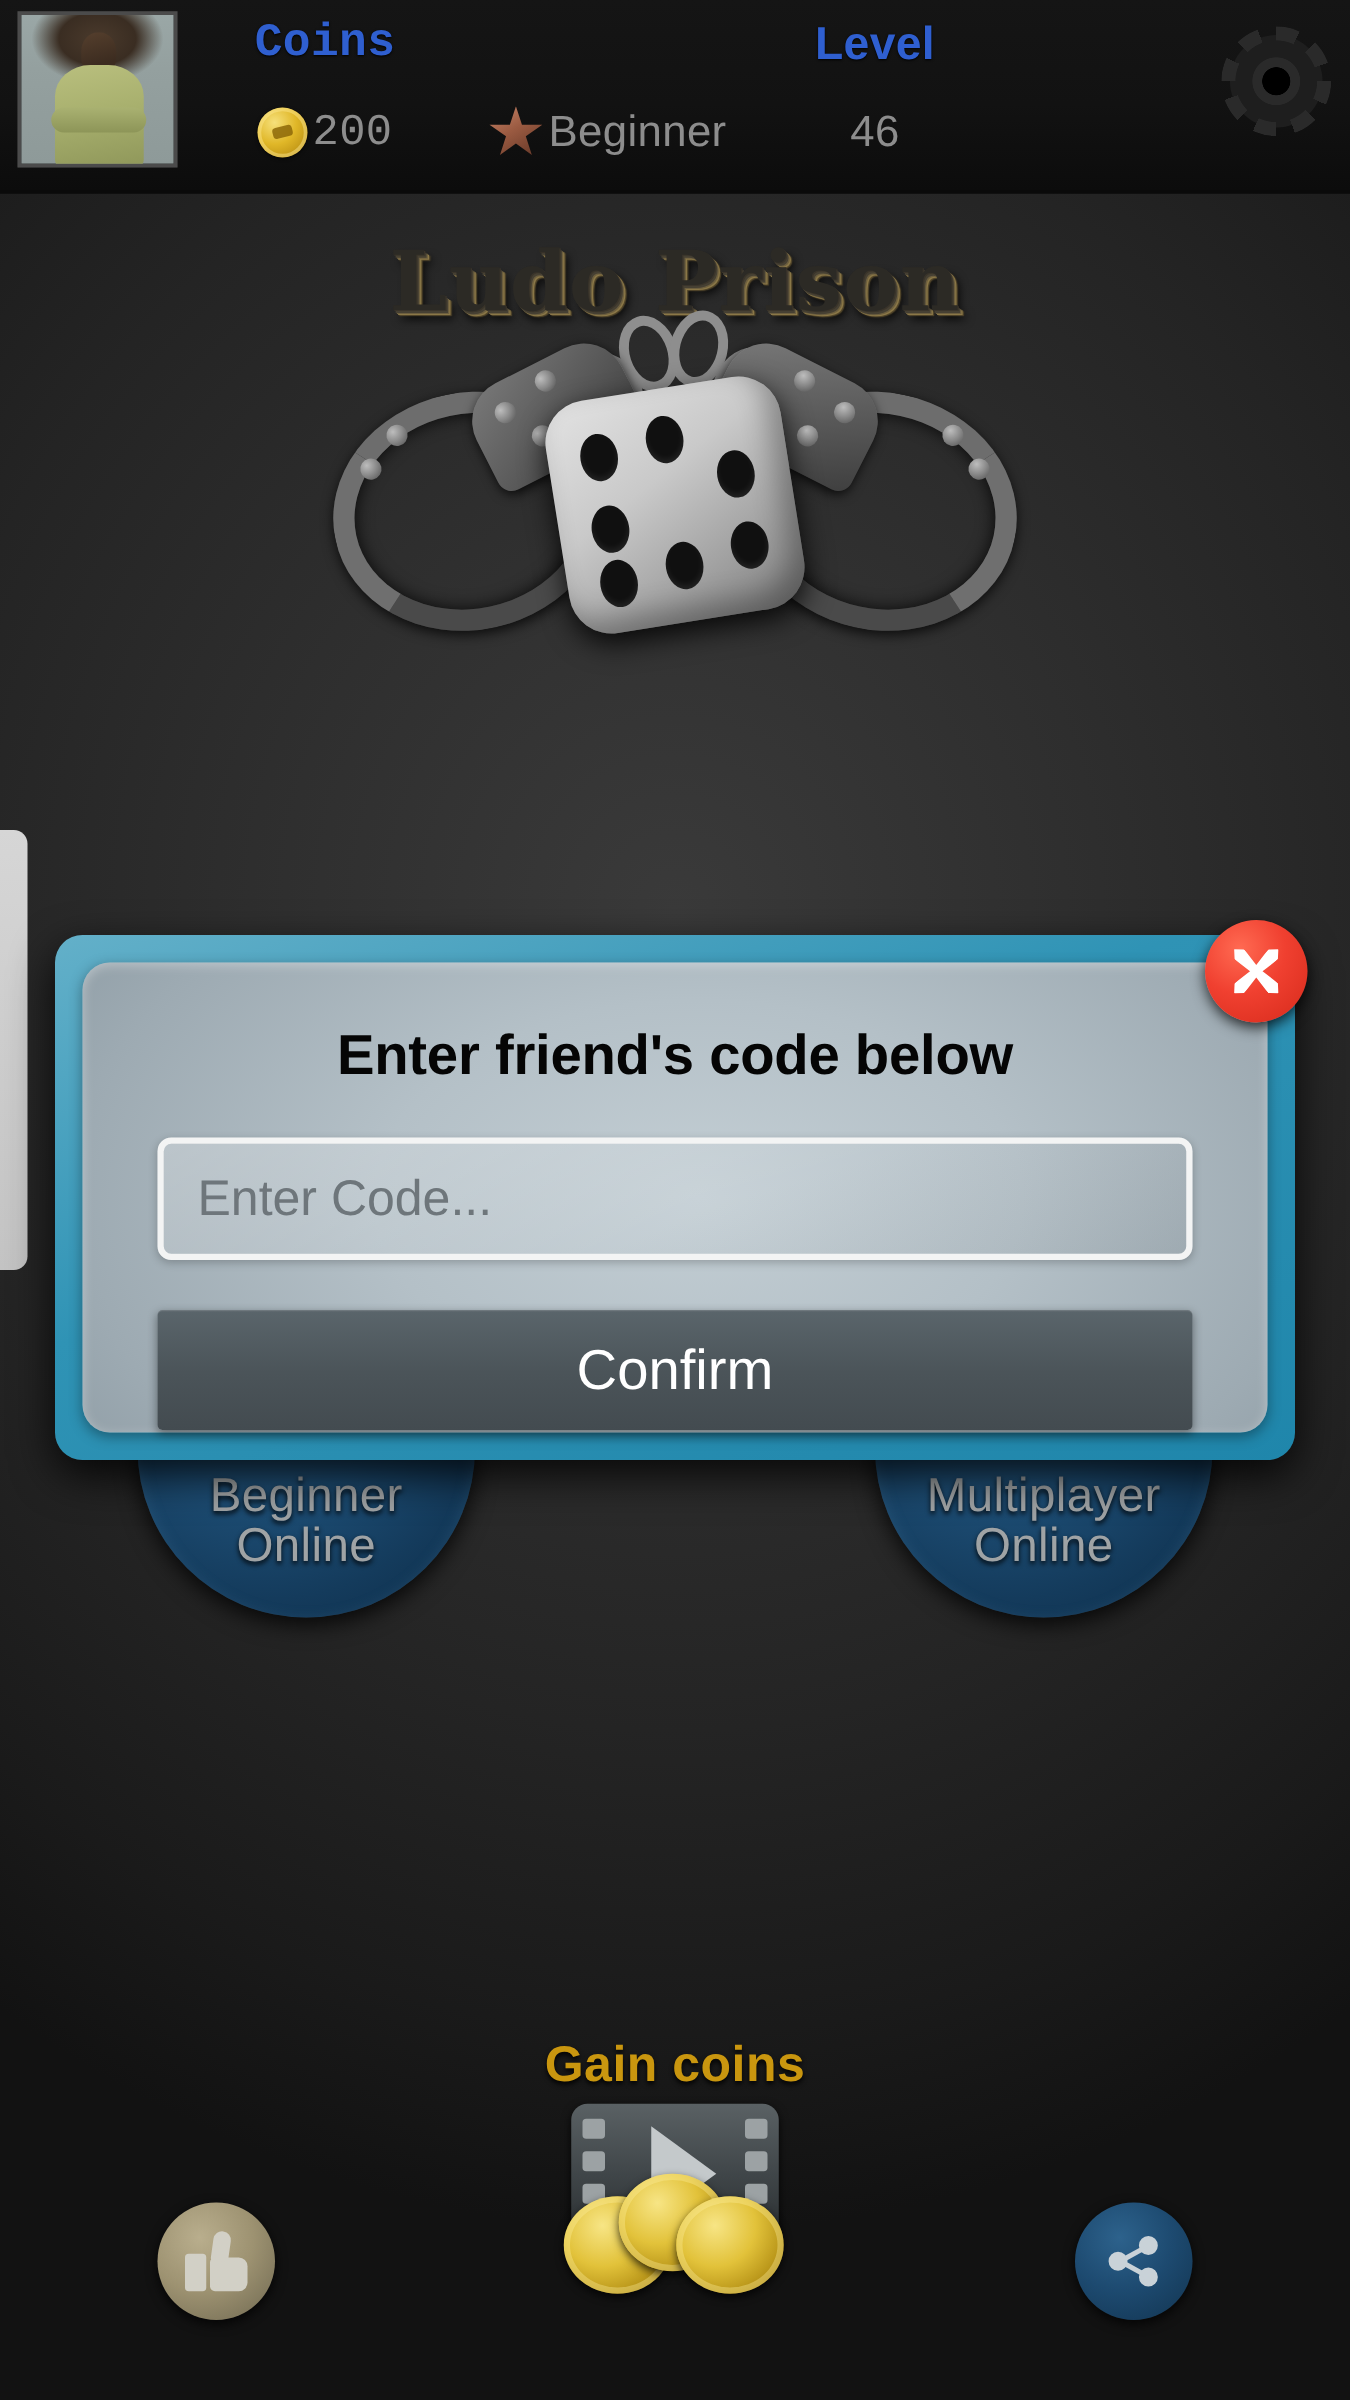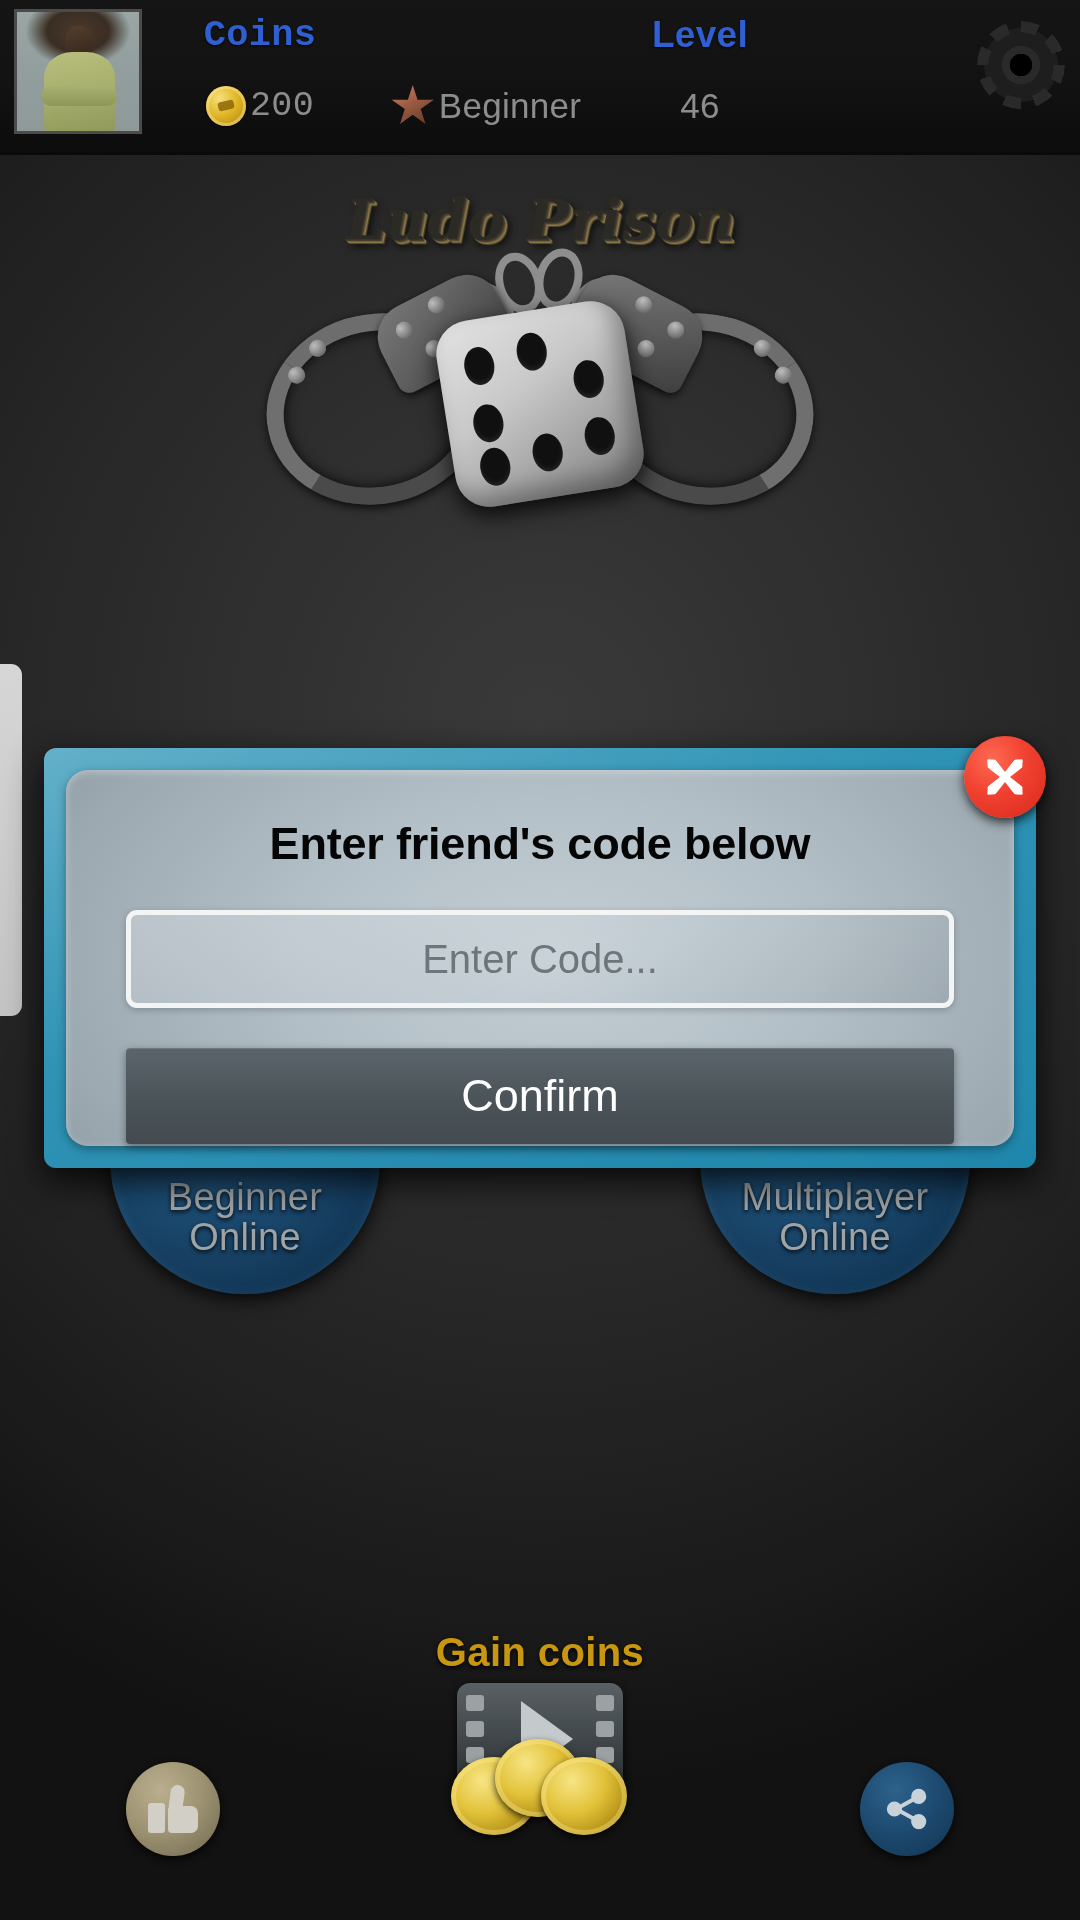--- a/index.html
+++ b/index.html
@@ -94,21 +94,21 @@
       #2a2a2a 75% 82%, transparent 82% 87.5%, #2a2a2a 87.5% 94.5%, transparent 94.5% 100%);
     border-radius:50%;
     -webkit-mask:radial-gradient(circle, transparent 0 52%, #000 53% 100%);
             mask:radial-gradient(circle, transparent 0 52%, #000 53% 100%);
   }
 
   
   #logo-area { position:absolute; left:0; top:160px; width:1080px; height:420px; z-index:3; }
   #logo-title {
     position:absolute; left:0; top:26px; width:1080px; text-align:center;
-    font-family:"DejaVu Serif", serif; font-size:56px; font-weight:700; font-style:italic;
+    font-family:"DejaVu Serif", serif; font-size:66px; font-weight:700; 
     color:#2c2a25;
     text-shadow:
       1px 1px 0 #3a342a, 2px 2px 0 #464033, 3px 3px 0 #6d5f3f,
       4px 4px 0 #8a7747, 5px 5px 1px #5a4c2d, 6px 7px 8px rgba(0,0,0,.85);
     letter-spacing:1px;
   }
   #logo-art { position:absolute; left:50%; top:86px; transform:translateX(-50%); width:560px; height:280px; }
   .cuff {
     position:absolute; top:68px; width:220px; height:190px; border-radius:50%;
     border:17px solid #6a6a6a;
@@ -211,44 +211,43 @@
   #side-strip {
     position:absolute; left:0; top:664px; width:22px; height:352px;
     background:linear-gradient(180deg,#d6d6d6 0%,#c3c3c3 100%);
     border-radius:0 11px 11px 0; z-index:7;
   }
 
   
   #modal-overlay { position:absolute; inset:0; z-index:30; }
   #modal {
     position:absolute; left:44px; top:748px; width:992px; height:420px;
-    border-radius:12px;
+    border-radius:22px;
     background:linear-gradient(160deg,#63b0c9 0%,#2f93b5 42%,#1f86ab 100%);
     box-shadow:0 12px 34px rgba(0,0,0,.85);
     padding:22px;
   }
   #modal-inner {
     position:relative; width:100%; height:100%; border-radius:22px;
     background:
       radial-gradient(ellipse 78% 120% at 52% 50%, #c3ced4 0%, #b4c0c7 35%, #9daab2 68%, #808f98 100%);
     box-shadow:inset 0 2px 9px rgba(255,255,255,.35), 0 3px 10px rgba(0,0,0,.35);
     padding:44px 60px 0;
   }
   #modal-title {
     text-align:center; color:#050505; font-size:45px; font-weight:700;
     letter-spacing:-.2px; margin-top:4px;
   }
   #code-input {
     display:block; width:100%; height:98px; margin:40px 0 0;
     border:5px solid #f3f4f4; border-radius:11px;
     background:linear-gradient(160deg, rgba(255,255,255,.26) 0%, rgba(255,255,255,.08) 55%, rgba(0,0,0,.05) 100%);
     color:#222; font-size:40px; font-family:"Liberation Sans", sans-serif;
-    padding:0 8px; outline:none;
+    padding:0 27px; outline:none;
     box-shadow:0 2px 7px rgba(0,0,0,.22);
-    text-align:center;
   }
   #code-input::placeholder { color:#6e767b; }
   #confirm-button {
     display:block; width:100%; height:96px; margin:40px 0 0;
     border:none; border-radius:4px; cursor:pointer;
     background:linear-gradient(180deg,#5a656b 0%,#4b5459 52%,#434b50 100%);
     color:#fff; font-size:45px; font-family:"Liberation Sans", sans-serif;
     box-shadow:0 3px 8px rgba(0,0,0,.4), inset 0 1px 0 rgba(255,255,255,.13);
   }
   #close-button {

